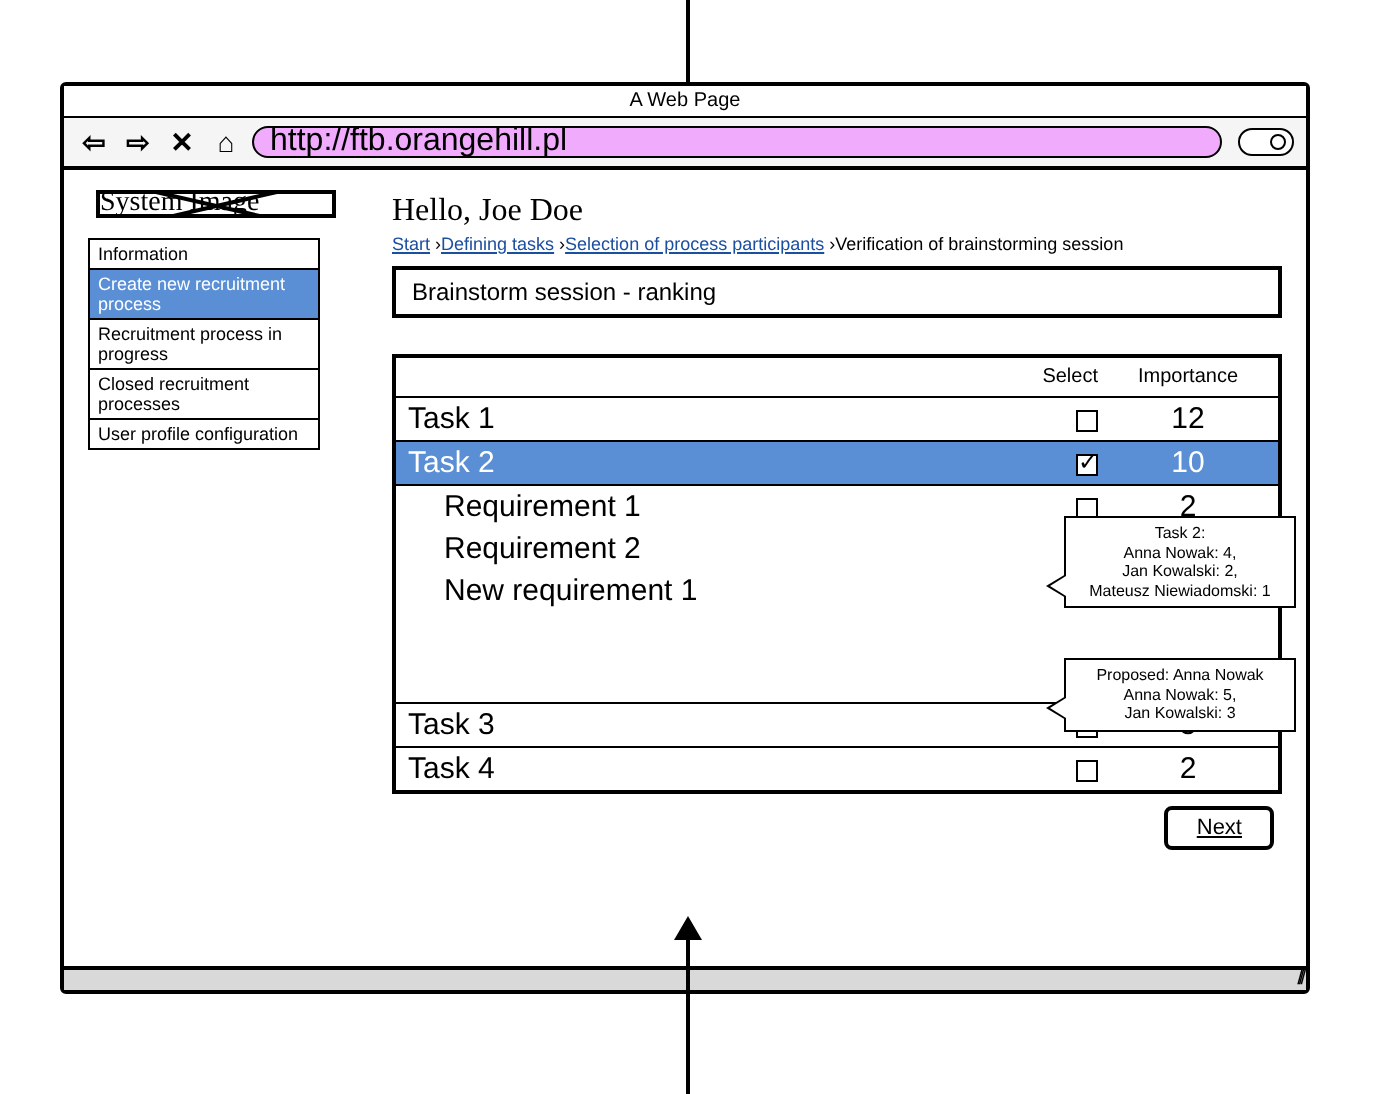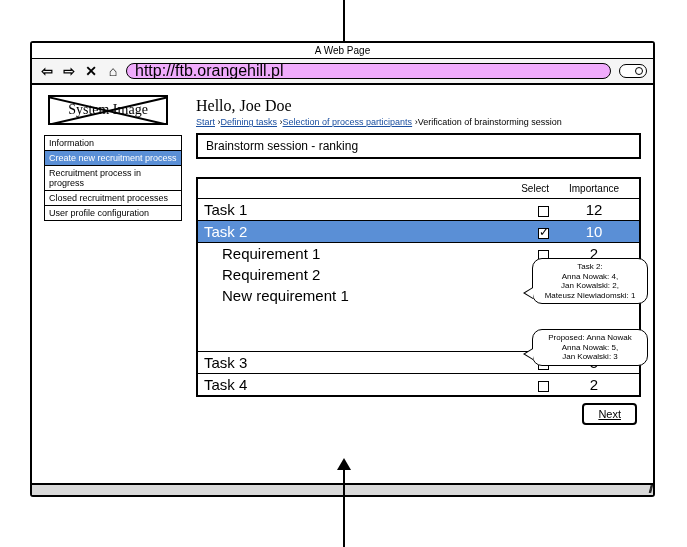--- a/index.html
+++ b/index.html
@@ -104,43 +104,43 @@
     position: relative;
     display: flex;
     padding: 10px 12px 30px 12px;
     min-height: 398px;
     background: #fff;
   }
   .sidebar-col { width: 140px; flex-shrink: 0; }
   .logo {
     border: 2px solid #000;
     width: 120px;
-    height: 30px;
+    height: 14px;
     margin: 0 0 10px 4px;
     position: relative;
     display: flex;
     align-items: center;
-    justify-content: center;
+    justify-content: flex-start;
     font-family: "Times New Roman", serif;
     font-size: 14px;
     overflow: hidden;
   }
   .logo .x1, .logo .x2 {
     position: absolute;
     width: 140%;
     height: 2px;
     background: #000;
     top: 50%;
     left: -20%;
   }
   .logo .x1 { transform: rotate(13deg); }
   .logo .x2 { transform: rotate(-13deg); }
   .menu {
     border: 1.5px solid #000;
-    width: 138px;
+    width: 116px;
   }
   .menu-item {
     border-bottom: 1.5px solid #000;
     padding: 2px 4px;
     font-size: 9px;
     background: #fff;
   }
   .menu-item:last-child { border-bottom: none; }
   .menu-item.active { background: #5a8fd6; color: #fff; }
   .main-col { flex: 1; padding-left: 12px; position: relative; }
@@ -197,21 +197,21 @@
   }
   .grid-row.selected .chk { background:#fff; }
   .gap-row {
     height: 46px;
     border-bottom: 1.5px solid #000;
   }
   .tooltip {
     position: absolute;
     background: #fff;
     border: 1.5px solid #000;
-    border-radius: 10px;
+    border-radius: 0;
     font-size: 8px;
     padding: 3px 6px;
     text-align: center;
     line-height: 1.2;
     z-index: 5;
   }
   .tooltip .tail {
     position: absolute;
     width: 0; height: 0;
     border-top: 6px solid transparent;

